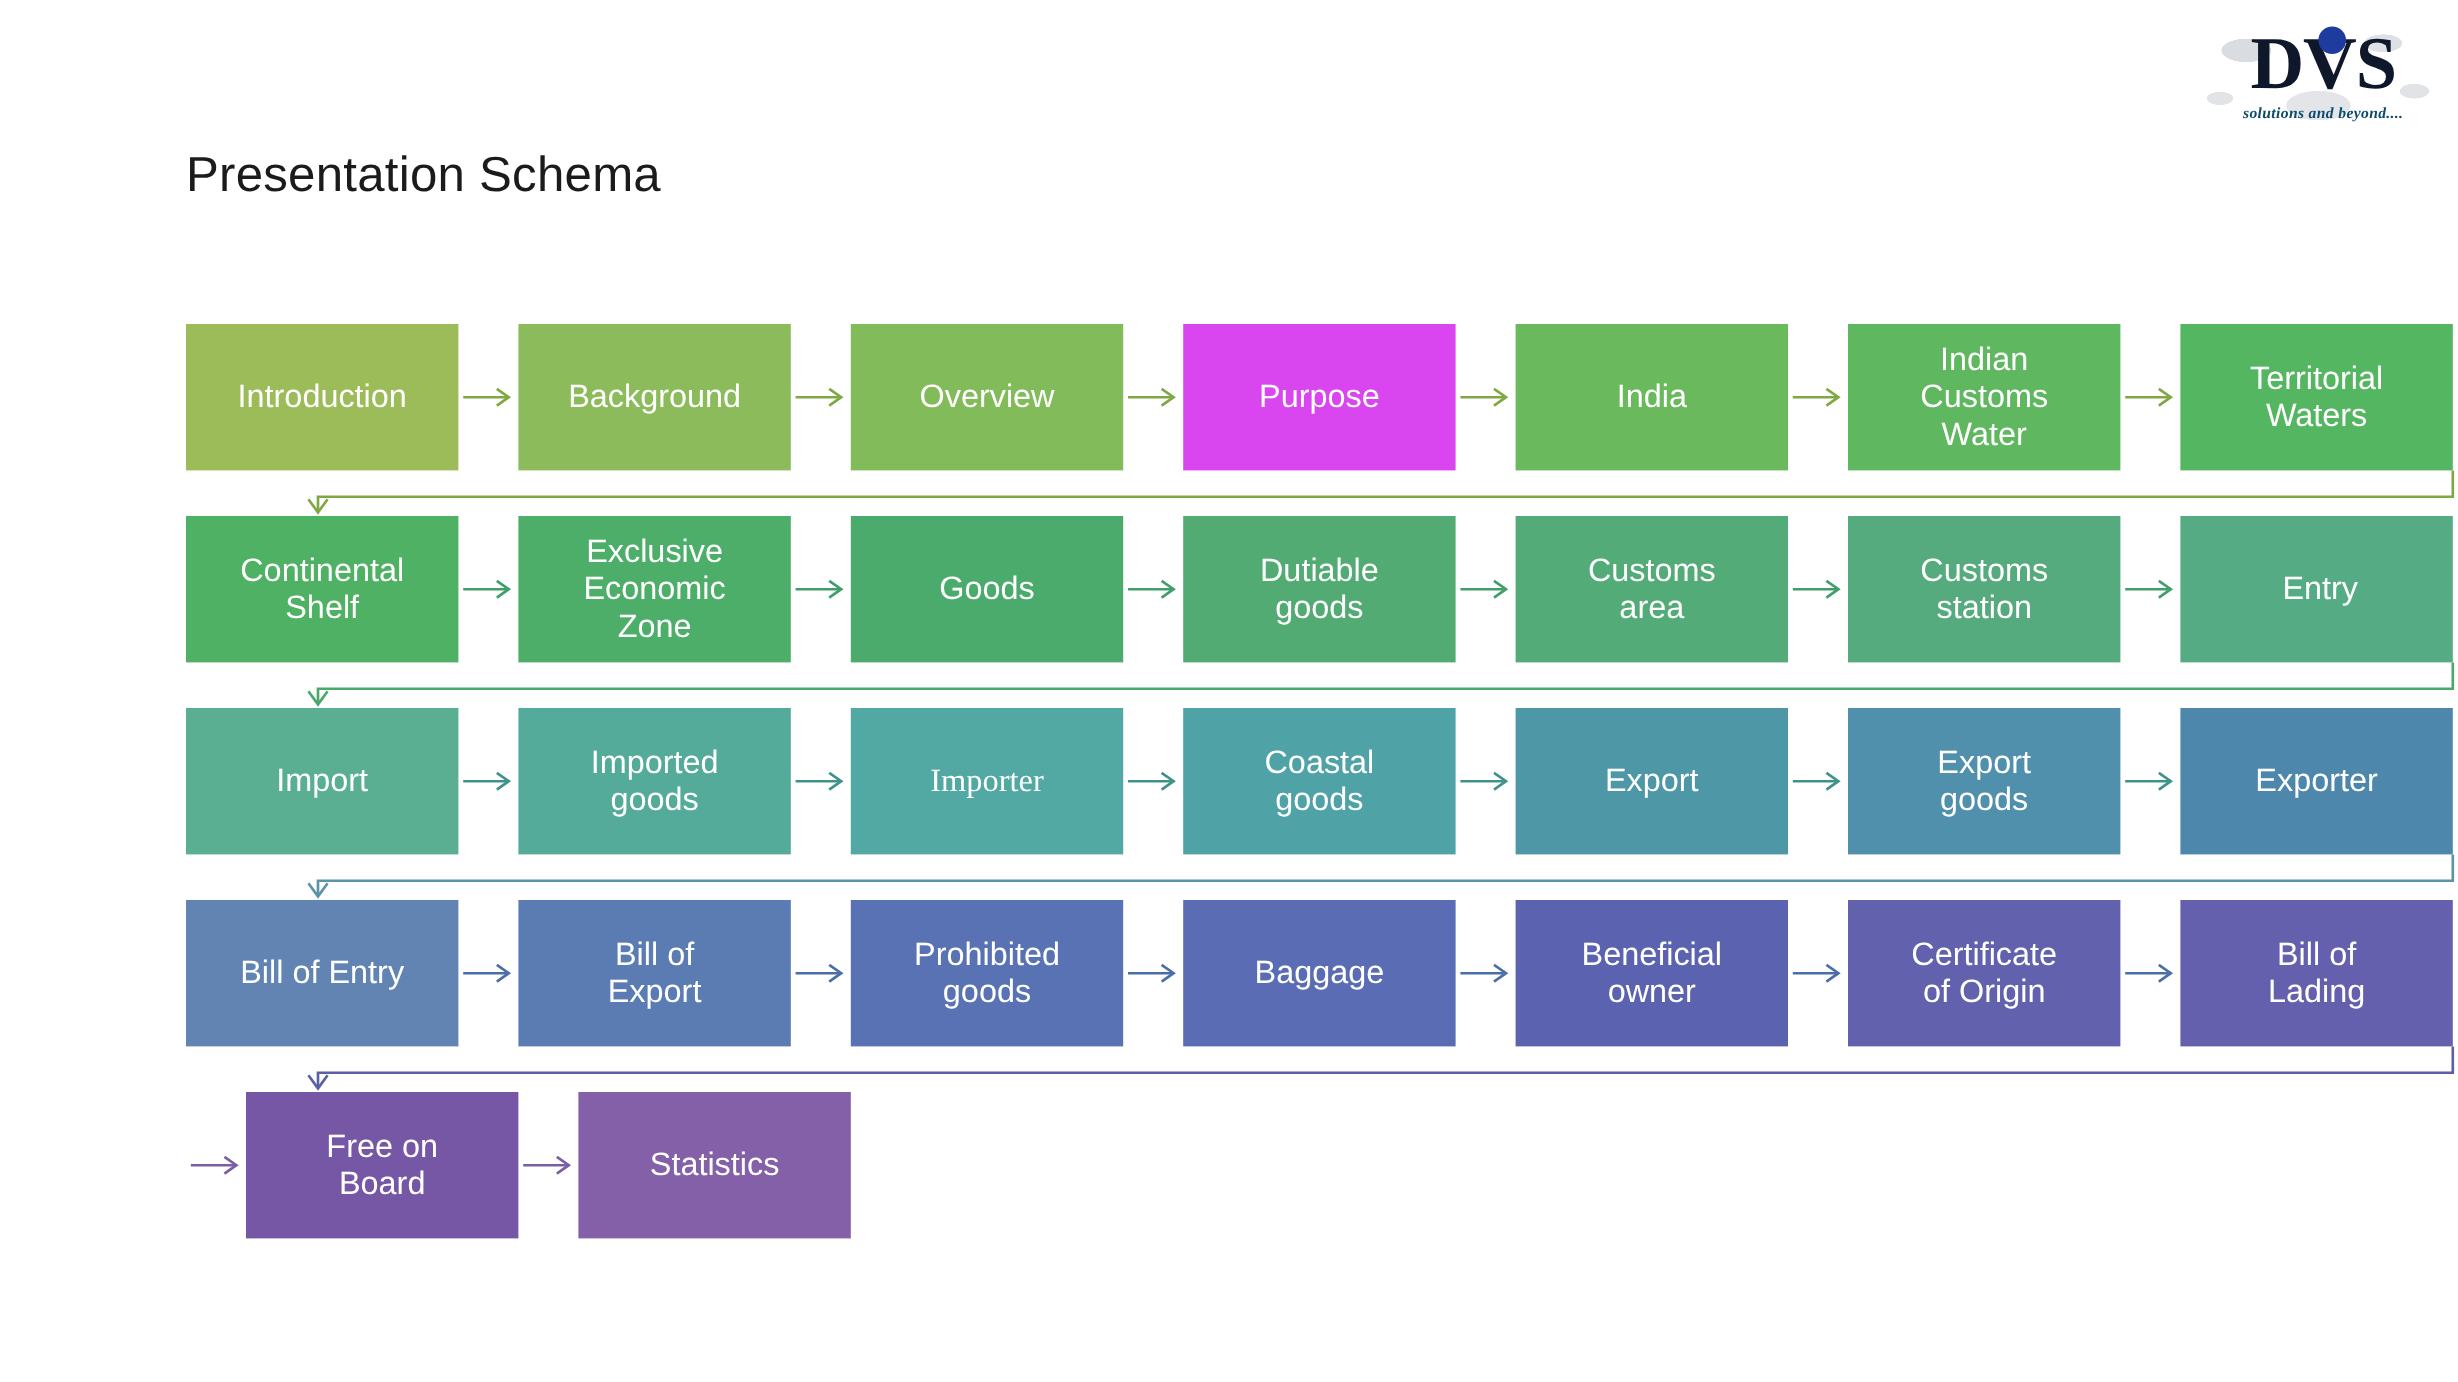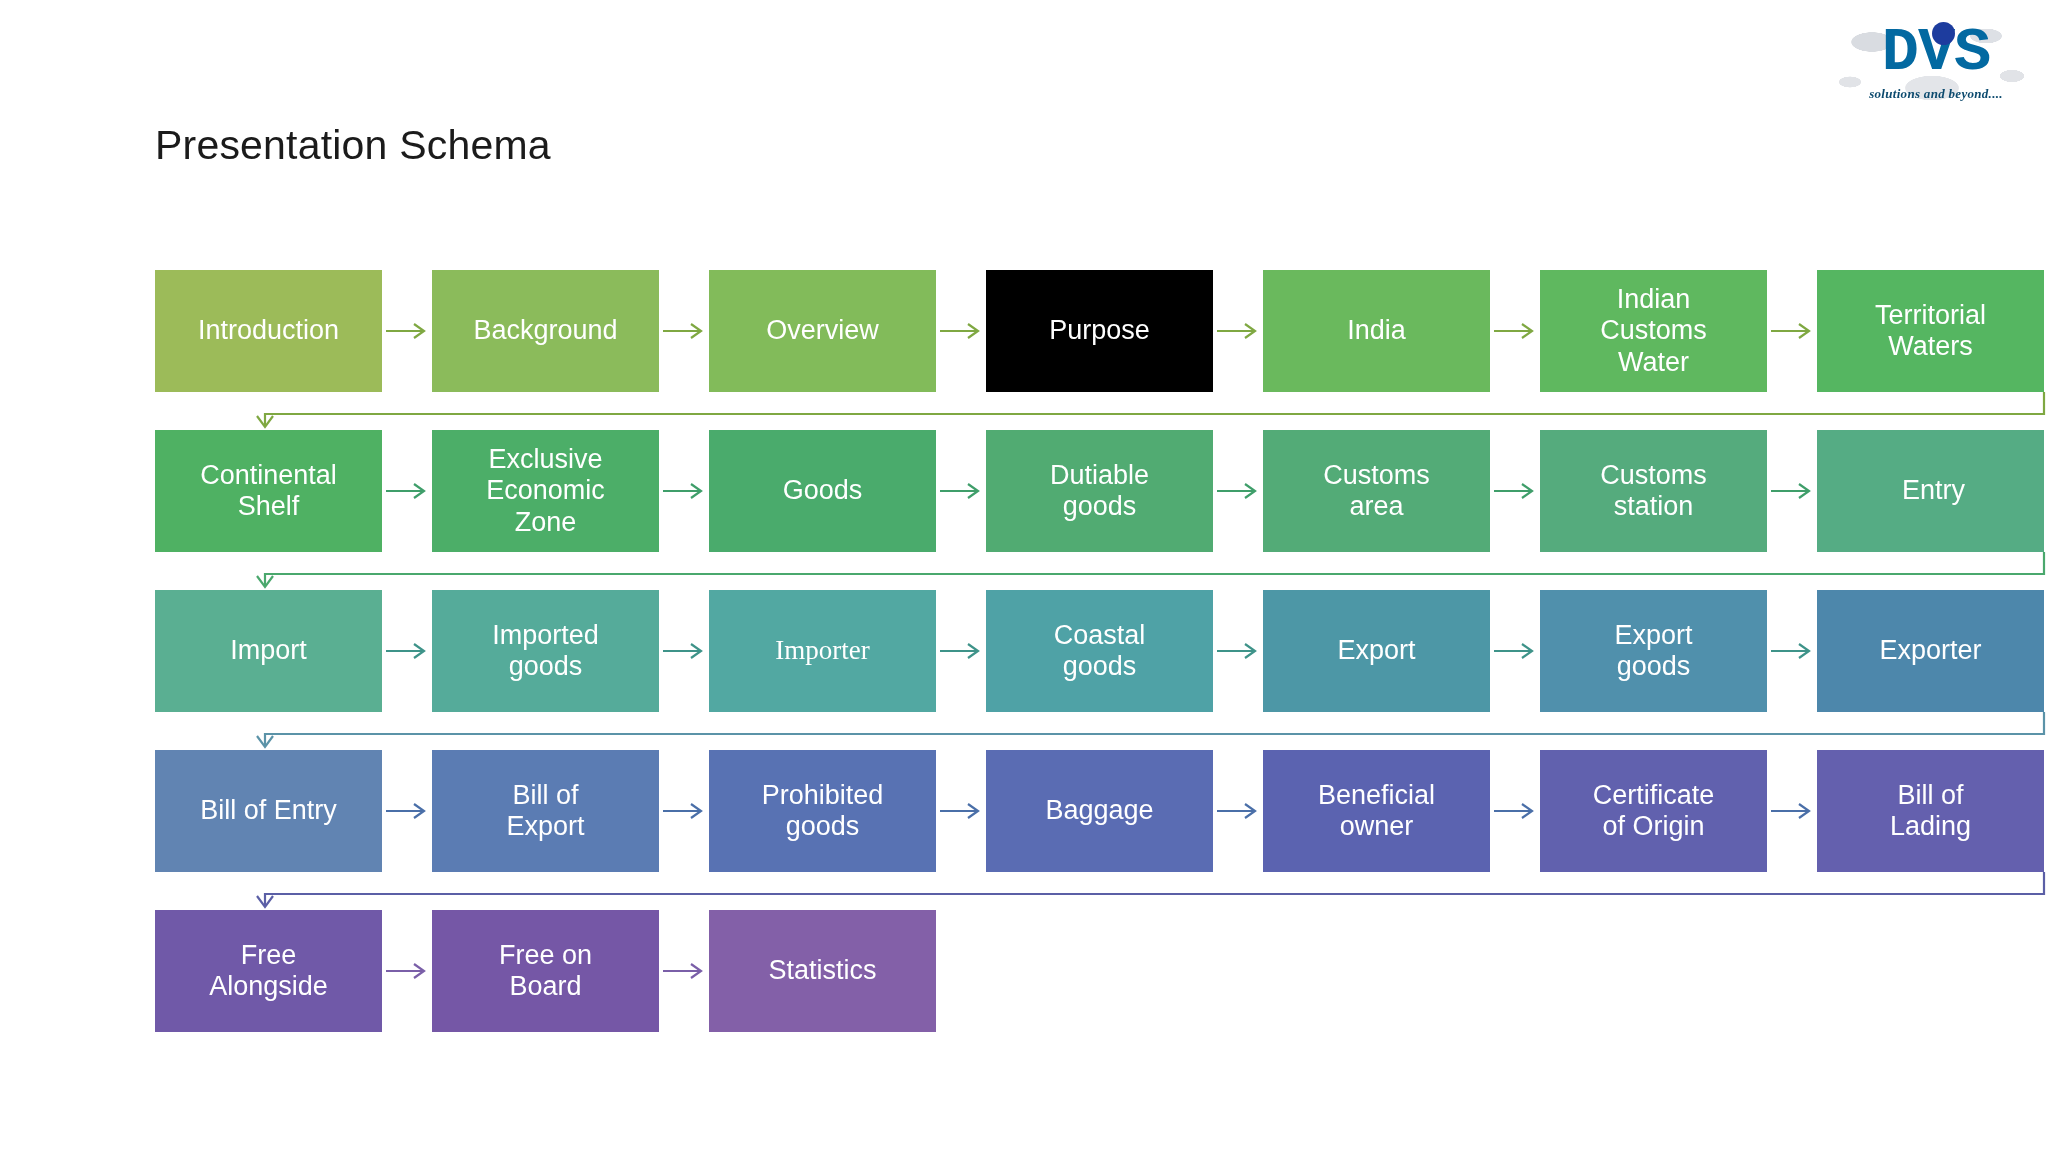--- a/index.html
+++ b/index.html
@@ -32,25 +32,25 @@
     background:
       radial-gradient(ellipse 34px 16px at 36px 28px, #d8dbe0 0%, #d8dbe0 60%, rgba(216,219,224,0) 62%),
       radial-gradient(ellipse 26px 12px at 150px 22px, #dcdfe4 0%, #dcdfe4 60%, rgba(220,223,228,0) 62%),
       radial-gradient(ellipse 44px 20px at 96px 74px, #e2e4e8 0%, #e2e4e8 60%, rgba(226,228,232,0) 62%),
       radial-gradient(ellipse 20px 10px at 176px 62px, #e0e2e6 0%, #e0e2e6 60%, rgba(224,226,230,0) 62%),
       radial-gradient(ellipse 18px 9px at 14px 68px, #e0e2e6 0%, #e0e2e6 60%, rgba(224,226,230,0) 62%);
     opacity: .95;
   }
   #logo .dvs {
     position: relative;
-    font-family: Liberation Mono, monospace;
+    font-family: Liberation Serif, serif;
     font-weight: bold;
     font-size: 62px;
     letter-spacing: -1px;
-    color: #0369a1;
+    color: #0f172a;
     line-height: 78px;
     margin: 0;
   }
   #logo .dot {
     position: absolute;
     left: 96px;
     top: 8px;
     width: 23px;
     height: 23px;
     border-radius: 50%;
@@ -152,21 +152,21 @@
           <polyline points="30,3 40,10 30,17" fill="none" stroke="#7fa842" stroke-width="2.2"></polyline>
         </svg>
       </div>
       <div class="node" style="background: rgb(130, 187, 90);">Overview</div>
       <div class="conn">
         <svg width="46" height="20" viewBox="0 0 46 20">
           <line x1="2" y1="10" x2="38" y2="10" stroke="#7fa842" stroke-width="2.2"></line>
           <polyline points="30,3 40,10 30,17" fill="none" stroke="#7fa842" stroke-width="2.2"></polyline>
         </svg>
       </div>
-      <div class="node" style="background: #000000;">Purpose</div>
+      <div class="node" style="background: #d946ef;">Purpose</div>
       <div class="conn">
         <svg width="46" height="20" viewBox="0 0 46 20">
           <line x1="2" y1="10" x2="38" y2="10" stroke="#7fa842" stroke-width="2.2"></line>
           <polyline points="30,3 40,10 30,17" fill="none" stroke="#7fa842" stroke-width="2.2"></polyline>
         </svg>
       </div>
       <div class="node" style="background: rgb(106, 185, 93);">India</div>
       <div class="conn">
         <svg width="46" height="20" viewBox="0 0 46 20">
           <line x1="2" y1="10" x2="38" y2="10" stroke="#7fa842" stroke-width="2.2"></line>
@@ -328,22 +328,20 @@
       <div class="conn">
         <svg width="46" height="20" viewBox="0 0 46 20">
           <line x1="2" y1="10" x2="38" y2="10" stroke="#4a6fa8" stroke-width="2.2"></line>
           <polyline points="30,3 40,10 30,17" fill="none" stroke="#4a6fa8" stroke-width="2.2"></polyline>
         </svg>
       </div>
       <div class="node" style="background: rgb(100, 96, 174);">Bill of
 Lading</div>
     </div>
     <div class="row" style="top: 910px;">
-      <div class="node" style="background: rgb(112, 89, 168);">Free
-Alongside</div>
       <div class="conn">
         <svg width="46" height="20" viewBox="0 0 46 20">
           <line x1="2" y1="10" x2="38" y2="10" stroke="#7a5fa8" stroke-width="2.2"></line>
           <polyline points="30,3 40,10 30,17" fill="none" stroke="#7a5fa8" stroke-width="2.2"></polyline>
         </svg>
       </div>
       <div class="node" style="background: rgb(117, 87, 166);">Free on
 Board</div>
       <div class="conn">
         <svg width="46" height="20" viewBox="0 0 46 20">

